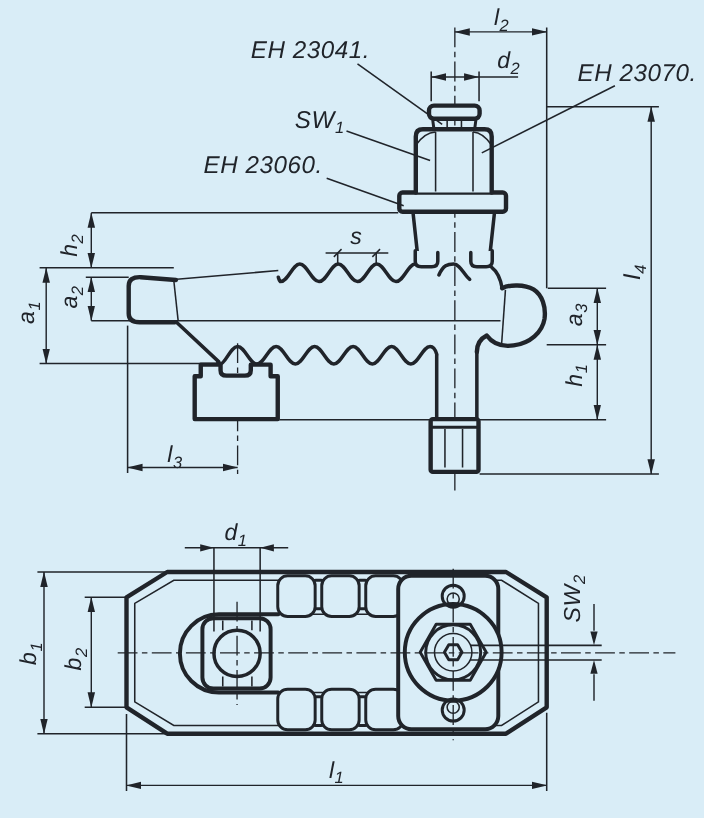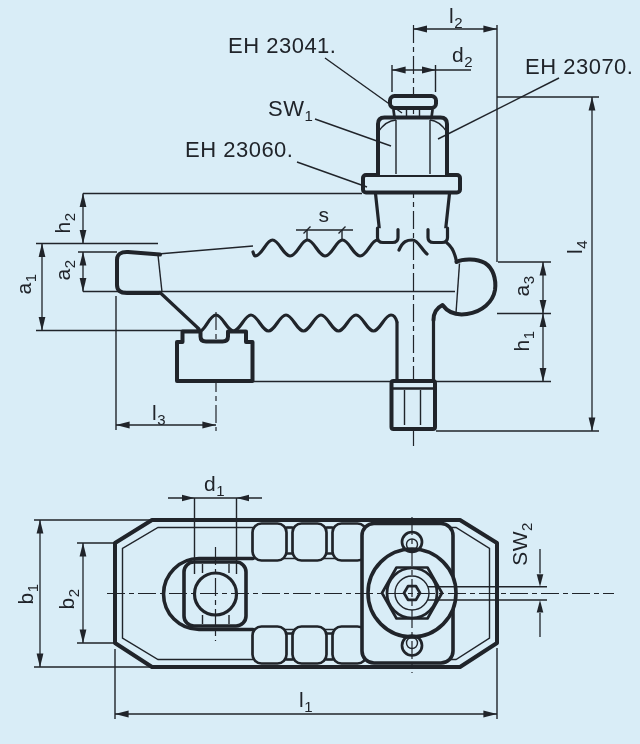--- a/index.html
+++ b/index.html
@@ -1,16 +1,16 @@
 <!DOCTYPE html>
 <html><head>
 <meta charset="utf-8">
 <style>
   html,body{margin:0;padding:0;background:#d9edf7;}
-  #stage{width:640px;height:744px;position:relative;}
+  #stage{width:640px;height:744px;position:relative;font-style:italic;}
   svg{display:block;}
   .thick{fill:none;stroke:#20242a;stroke-width:4;stroke-linecap:round;stroke-linejoin:round}
   .t36{fill:none;stroke:#20242a;stroke-width:3.6;stroke-linecap:round;stroke-linejoin:round}
   .t32{fill:none;stroke:#20242a;stroke-width:3.2;stroke-linecap:round;stroke-linejoin:round}
   .med{fill:none;stroke:#20242a;stroke-width:2.7;stroke-linecap:round;stroke-linejoin:round}
   .thin{fill:none;stroke:#20242a;stroke-width:1.4;stroke-linecap:butt}
   .dim{fill:none;stroke:#20242a;stroke-width:1.3;stroke-linecap:butt}
   .cl{fill:none;stroke:#20242a;stroke-width:1.2;stroke-dasharray:18 4 5 4;stroke-linecap:butt}
   .bgf{fill:#d9edf7;}
   .arrfill{fill:#20242a;stroke:none;}

